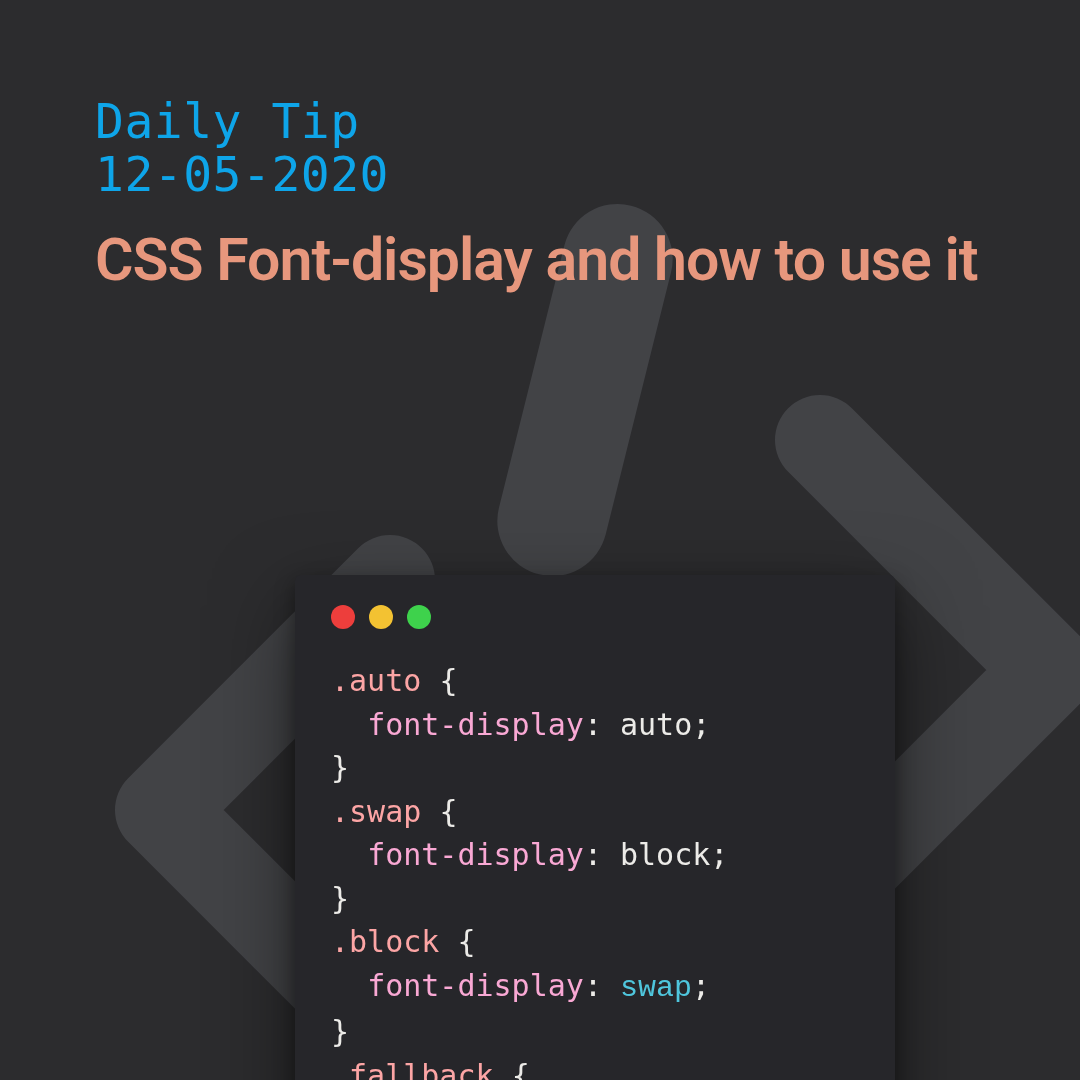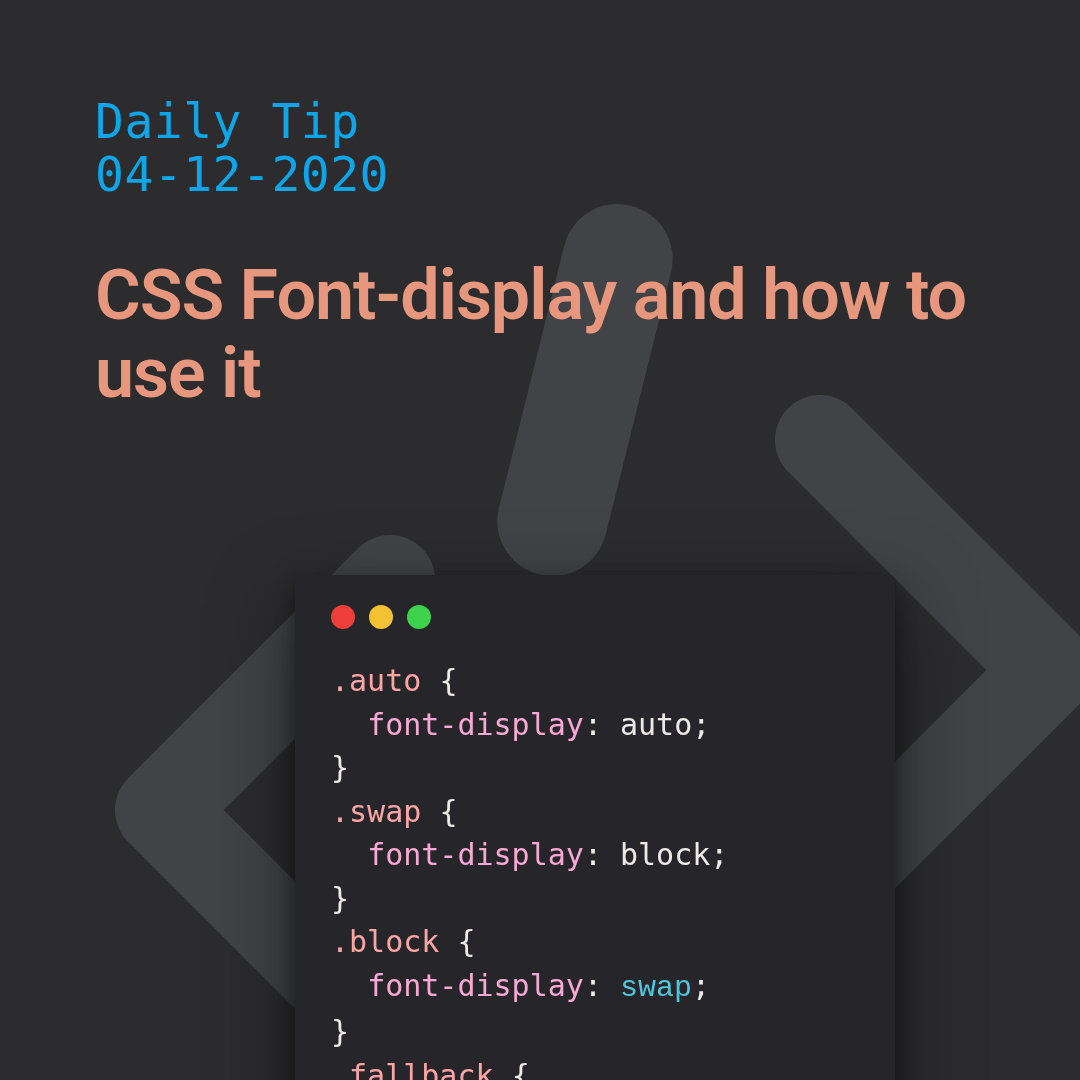--- a/index.html
+++ b/index.html
@@ -53,23 +53,23 @@
       z-index: 2;
     }
     .kicker {
       color: #0ea5e9;
       font-size: 48px;
       line-height: 1.1;
       letter-spacing: 0.5px;
       font-family: ui-monospace, "SF Mono", Menlo, Consolas, monospace;
     }
     .title {
-      margin-top: 55px;
+      margin-top: 26px;
       color: #e7977d;
-      font-size: 70px;
+      font-size: 59px;
       line-height: 1.12;
       font-weight: 600;
       font-family: -apple-system, BlinkMacSystemFont, "Segoe UI", Roboto, sans-serif;
       letter-spacing: -1px;
     }
     .code-window {
       position: absolute;
       left: 295px;
       top: 575px;
       width: 600px;
@@ -114,21 +114,21 @@
   </svg>
   <div class="slash"></div>
   <svg class="chevron chev-right" viewBox="0 0 420 580">
     <polyline points="100,60 330,290 100,520"></polyline>
   </svg>
 </div>
 
 <div class="content">
   <div class="kicker">
     <div>Daily Tip</div>
-    <div>04-12-2020</div>
+    <div>12-05-2020</div>
   </div>
   <h1 class="title">CSS Font-display and how to use it</h1>
 </div>
 
 <div class="code-window">
   <div class="traffic">
     <div class="dot red"></div>
     <div class="dot yellow"></div>
     <div class="dot green"></div>
   </div>

